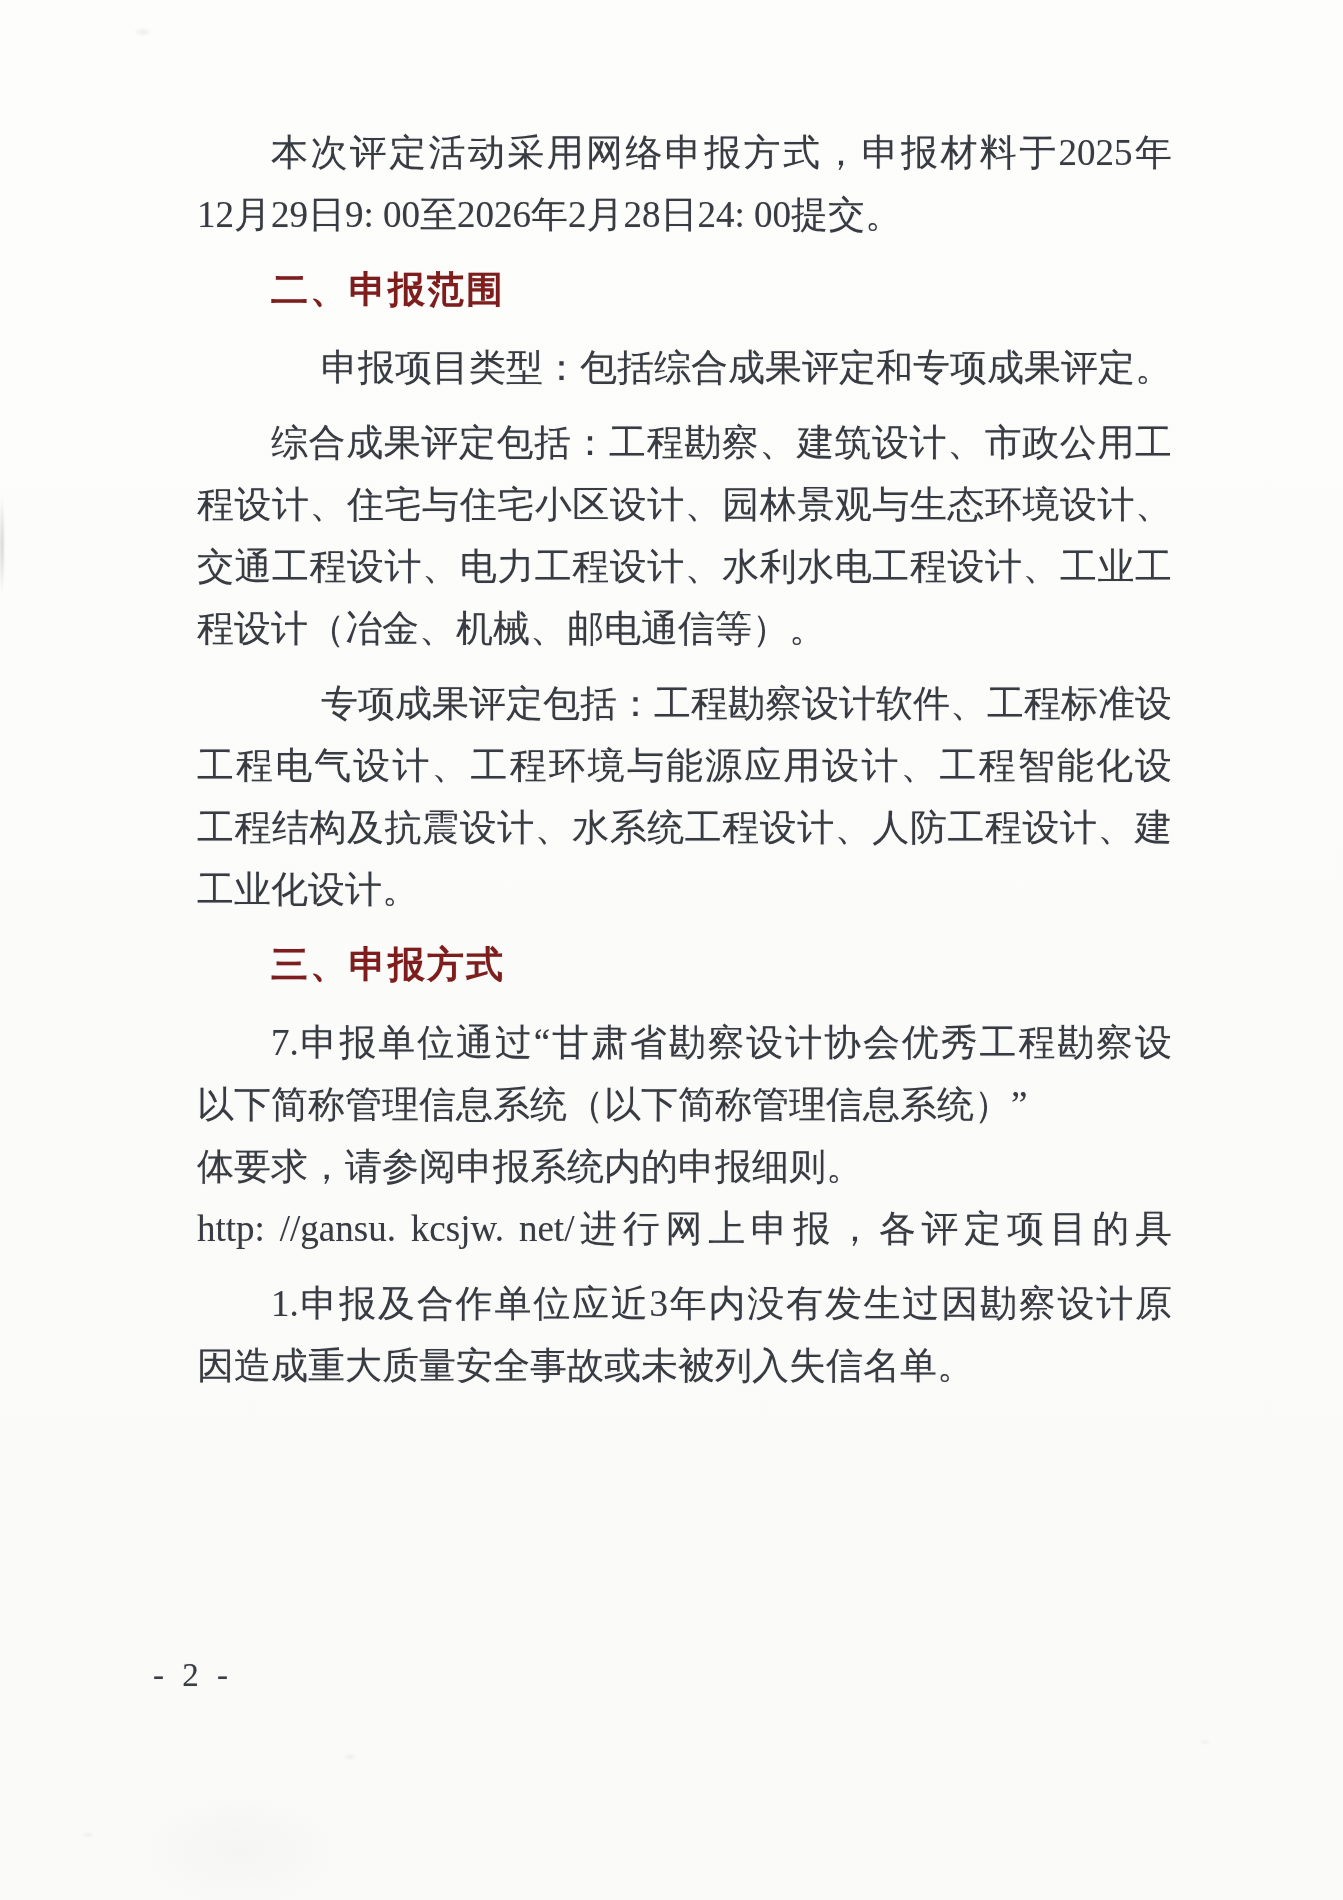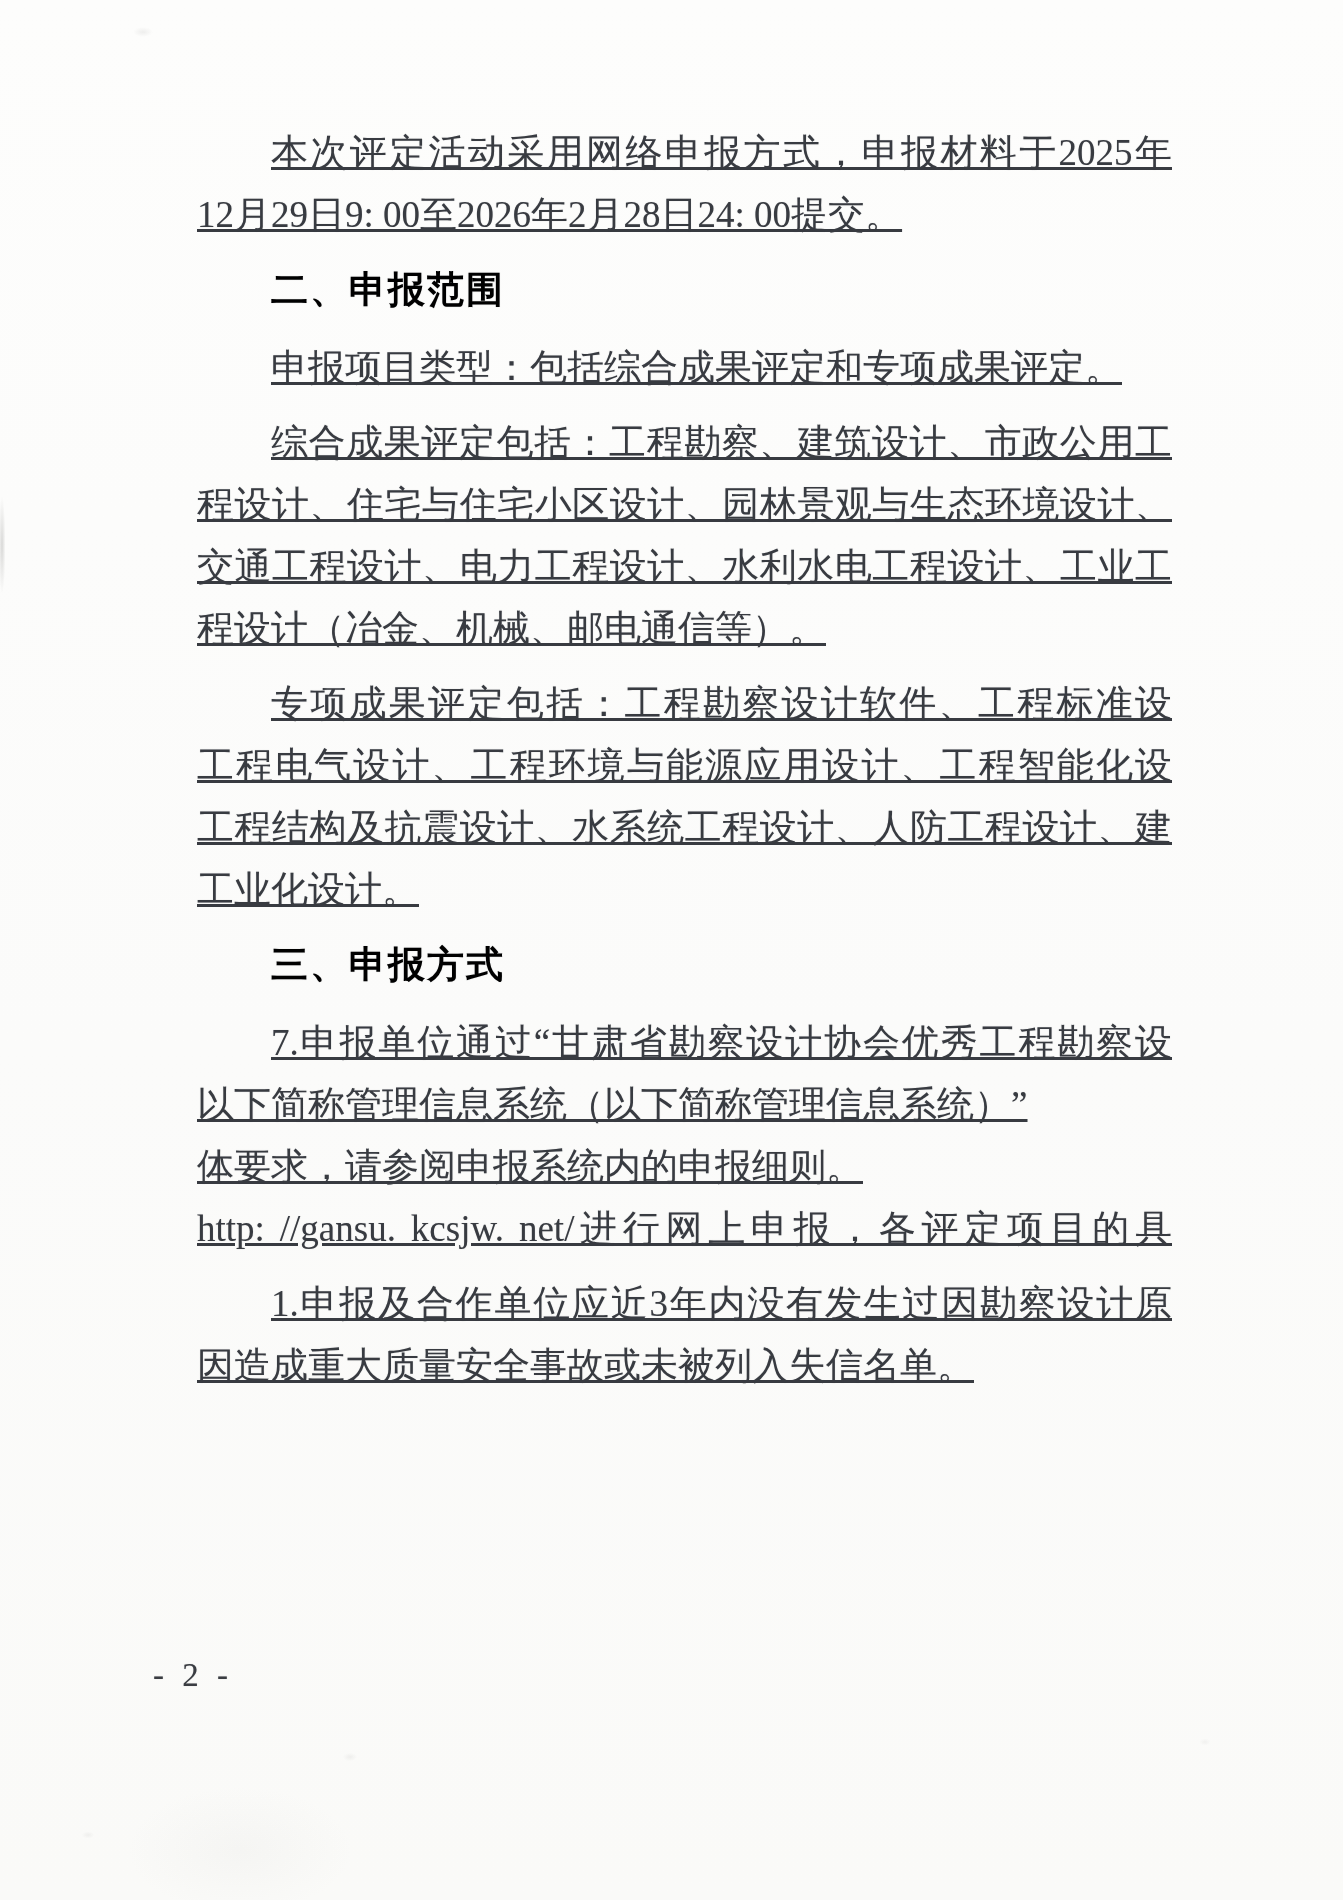--- a/index.html
+++ b/index.html
@@ -38,39 +38,39 @@
     text-shadow: 0 0 1px rgba(90,92,96,0.35);
   }
   .para {
     margin: 0 0 13px 0;
   }
   .line {
     height: 62px;
     line-height: 62px;
     white-space: nowrap;
     text-align: left;
-    text-decoration: underline;
   }
   .line.fill {
     white-space: normal;
     text-align: justify;
     text-align-last: justify;
     overflow: hidden;
     height: 62px;
   }
   .line.indent {
     text-indent: 2em;
+    text-align: right;
   }
   .heading-block {
     margin: 3px 0 16px 0;
     height: 62px;
     line-height: 62px;
     text-indent: 2em;
     font-weight: bold;
-    color: #000000;
+    color: #7f1d1d;
     letter-spacing: 2px;
   }
   .page-number {
     position: absolute;
     left: 153px;
     top: 1652px;
     height: 46px;
     line-height: 46px;
     font-size: 33px;
     letter-spacing: 5px;

